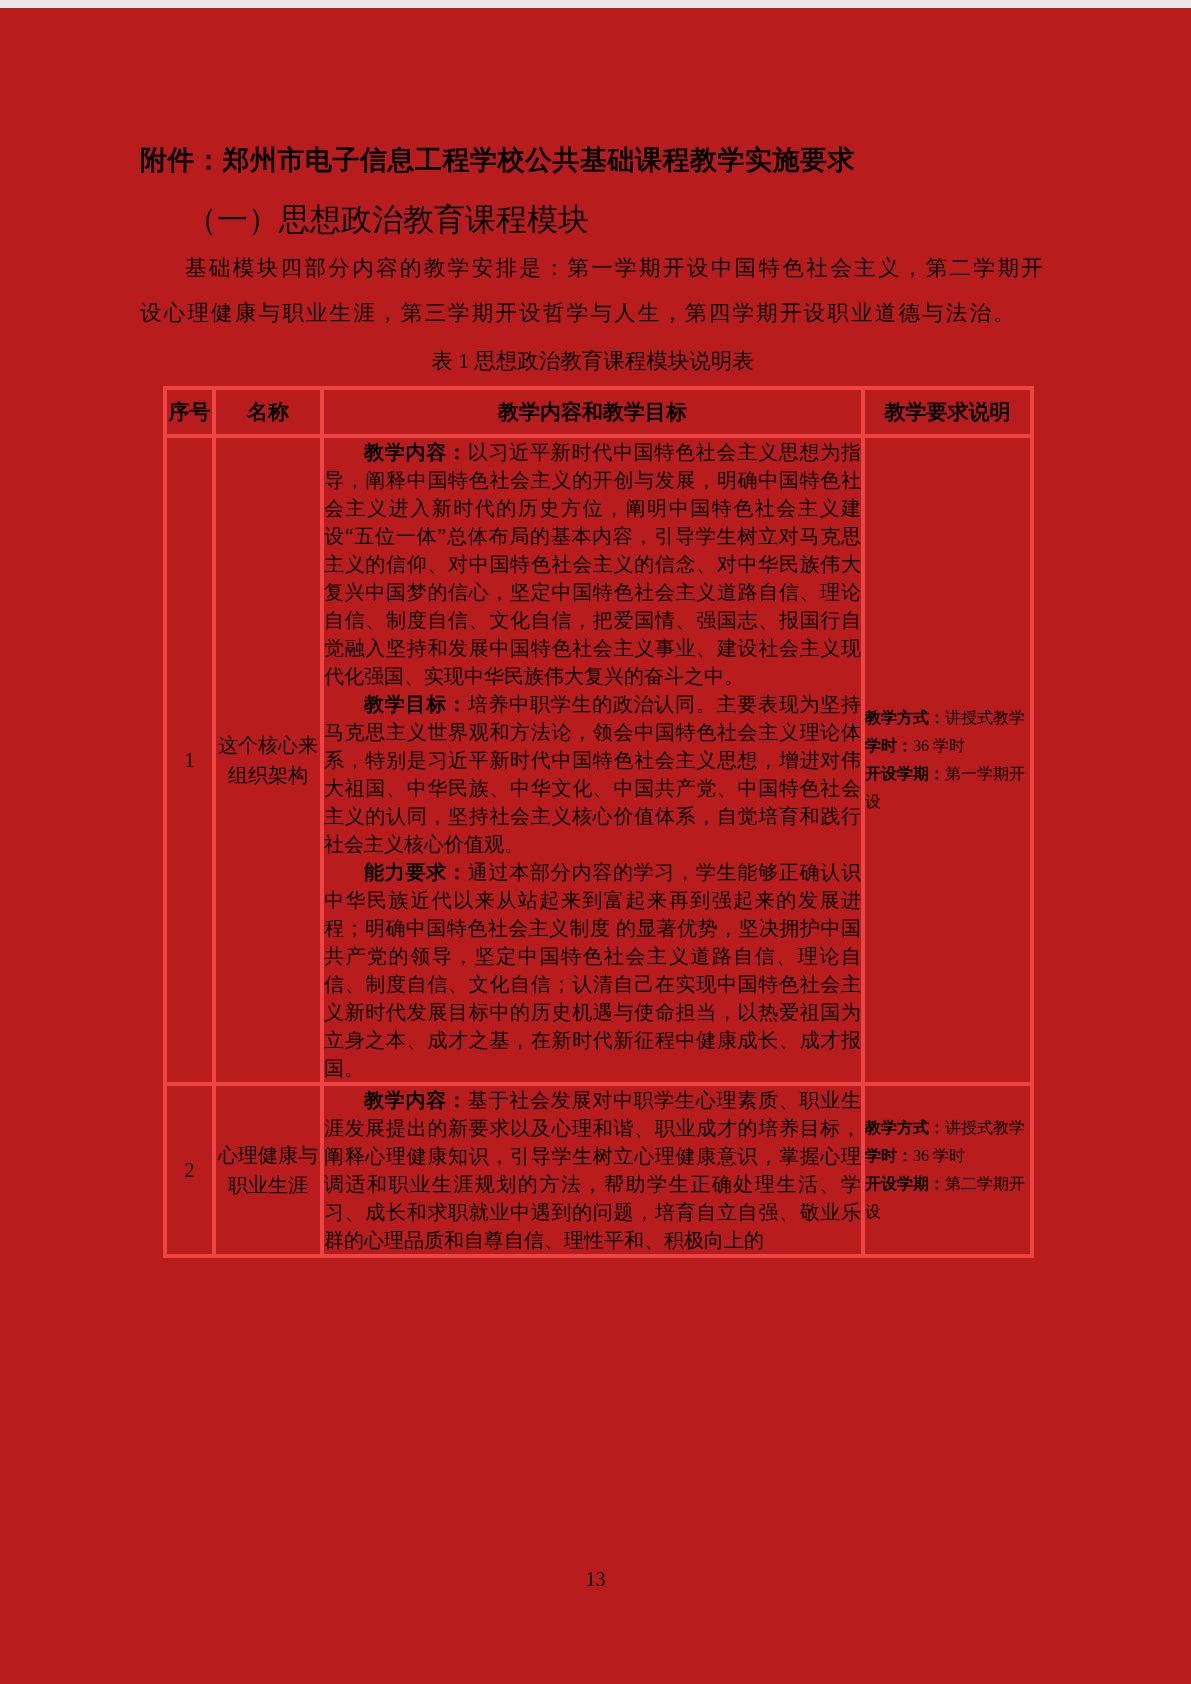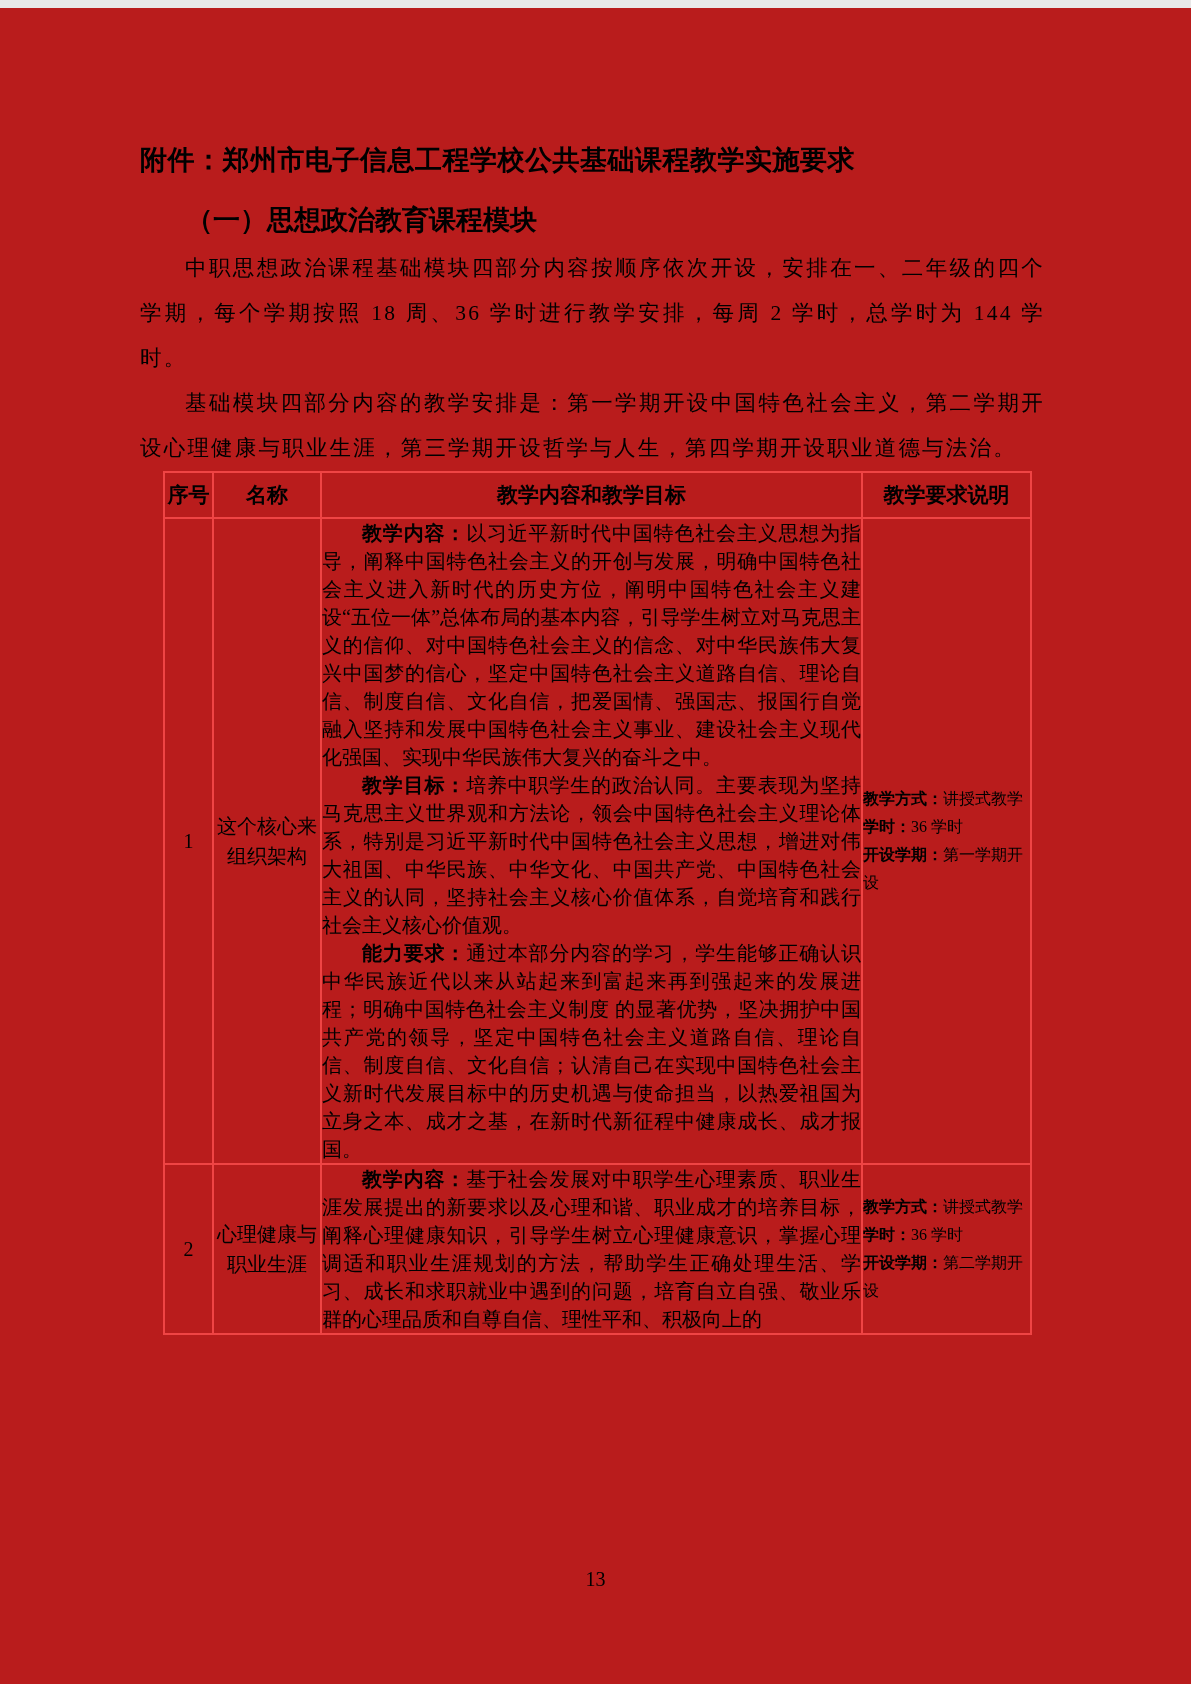--- a/index.html
+++ b/index.html
@@ -16,22 +16,22 @@
     padding: 132px 146px 16px 140px;
   }
   .doc-title {
     font-size: 27px;
     font-weight: bold;
     line-height: 40px;
     margin: 0 0 24px 0;
     letter-spacing: 0.5px;
   }
   .section-heading {
-    font-size: 27px;
-    font-weight: bold;
+    font-size: 31px;
+    font-weight: normal;
     line-height: 32px;
     margin: 0 0 10px 0;
     text-indent: 46px;
   }
   .body-para {
     font-size: 21.5px;
     line-height: 45px;
     letter-spacing: 2.2px;
     text-align: justify;
     text-indent: 45px;
@@ -44,21 +44,21 @@
     margin: 8px 0 8px 0;
   }
   table.module-table {
     border-collapse: collapse;
     table-layout: fixed;
     width: 867px;
     margin-left: 23px;
   }
   table.module-table th,
   table.module-table td {
-    border: 2px solid #ef4444;
+    border: 4px solid #ef4444;
     padding: 0;
     vertical-align: middle;
   }
   table.module-table th {
     height: 44px;
     font-size: 21px;
     font-weight: bold;
     text-align: center;
   }
   td.cell-no, td.cell-name {
@@ -100,23 +100,23 @@
 </style>
 </head>
 <body>
 
 <div class="page">
 
   <h1 class="doc-title">附件：郑州市电子信息工程学校公共基础课程教学实施要求</h1>
 
   <h2 class="section-heading">（一）思想政治教育课程模块</h2>
 
-  <p class="body-para">中职思想政治课程基础模块四部分内容按顺序依次开设，安排在一、二年级的四个学期，每个学期按照 18 周、36 学时进行教学安排，每周 2 学时，总学时为 144 学时。</p>
   <p class="body-para">基础模块四部分内容的教学安排是：第一学期开设中国特色社会主义，第二学期开设心理健康与职业生涯，第三学期开设哲学与人生，第四学期开设职业道德与法治。</p>
 
+  <div class="table-caption">表 1 思想政治教育课程模块说明表</div>
 
   <table class="module-table">
     <colgroup>
       <col style="width:49px">
       <col style="width:108px">
       <col style="width:541px">
       <col style="width:169px">
     </colgroup>
     <thead>
       <tr>

